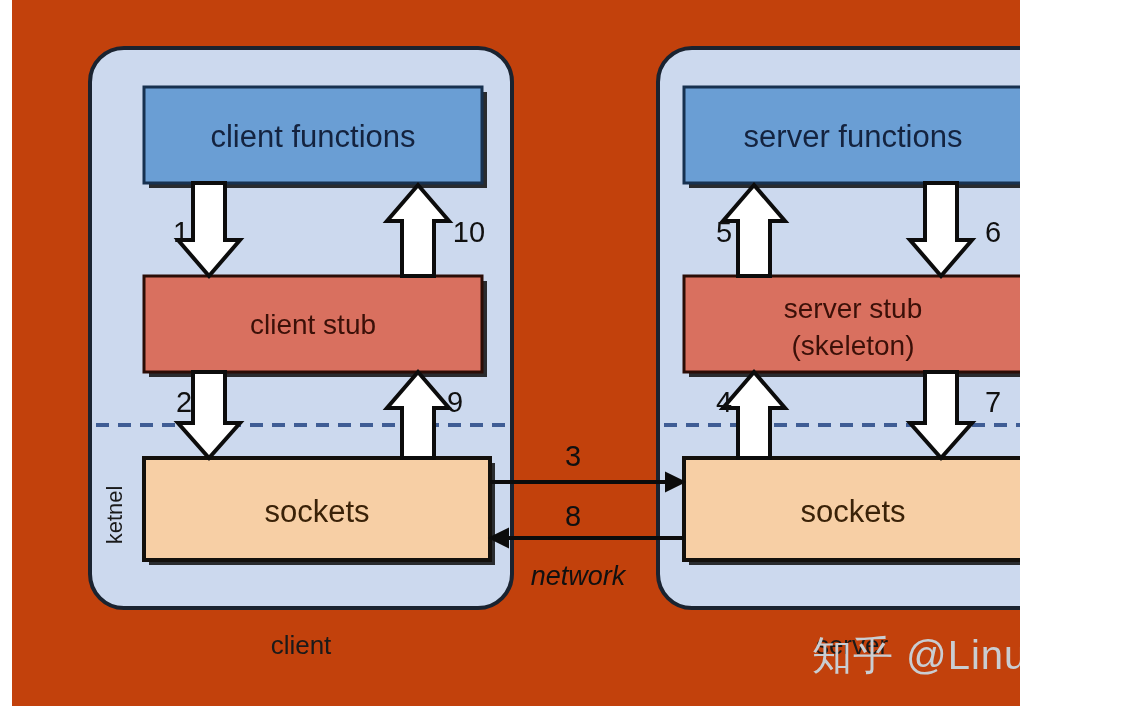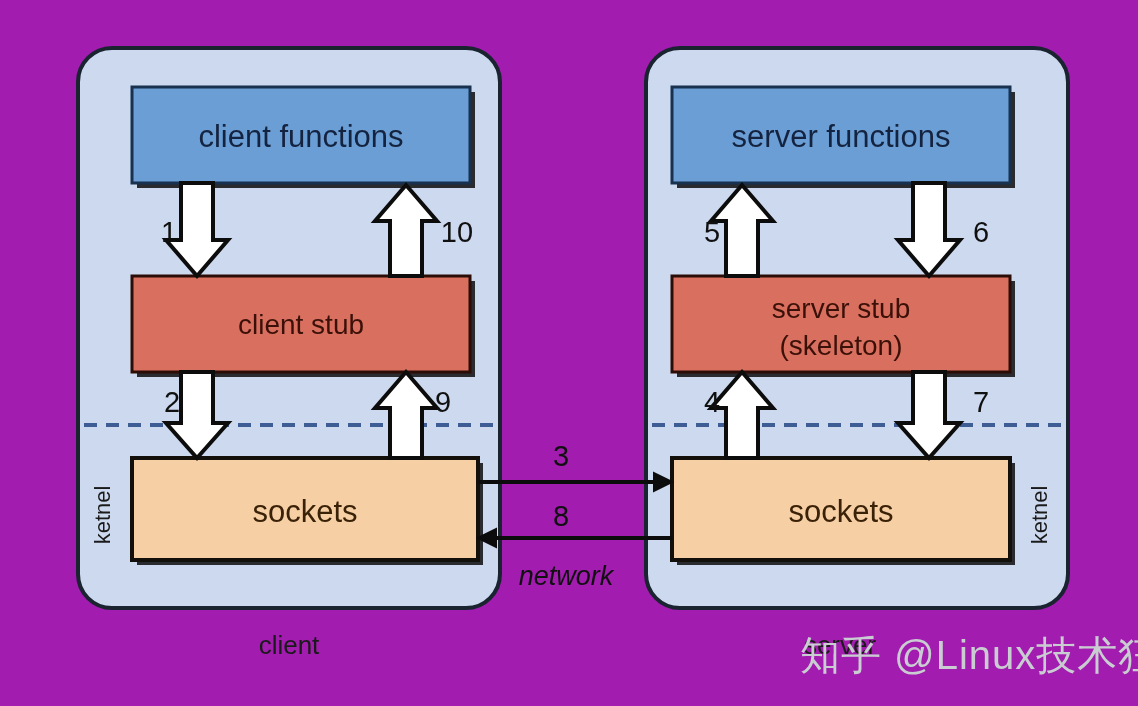--- a/index.html
+++ b/index.html
@@ -5,24 +5,25 @@
   html, body {
     margin: 0;
     padding: 0;
     background: #ffffff;
   }
   body {
     font-family: "Liberation Sans", sans-serif;
   }
   #stage {
     position: relative;
-    width: 1138px;
+    width: 1008px;
     height: 706px;
-    background: #a21caf;
+    background: #c2410c;
     overflow: hidden;
+    margin-left: 12px;
   }
   #diagram-svg {
     position: absolute;
     left: 0;
     top: 0;
     width: 1138px;
     height: 706px;
   }
   .node-text {
     font-family: "Liberation Sans", sans-serif;

